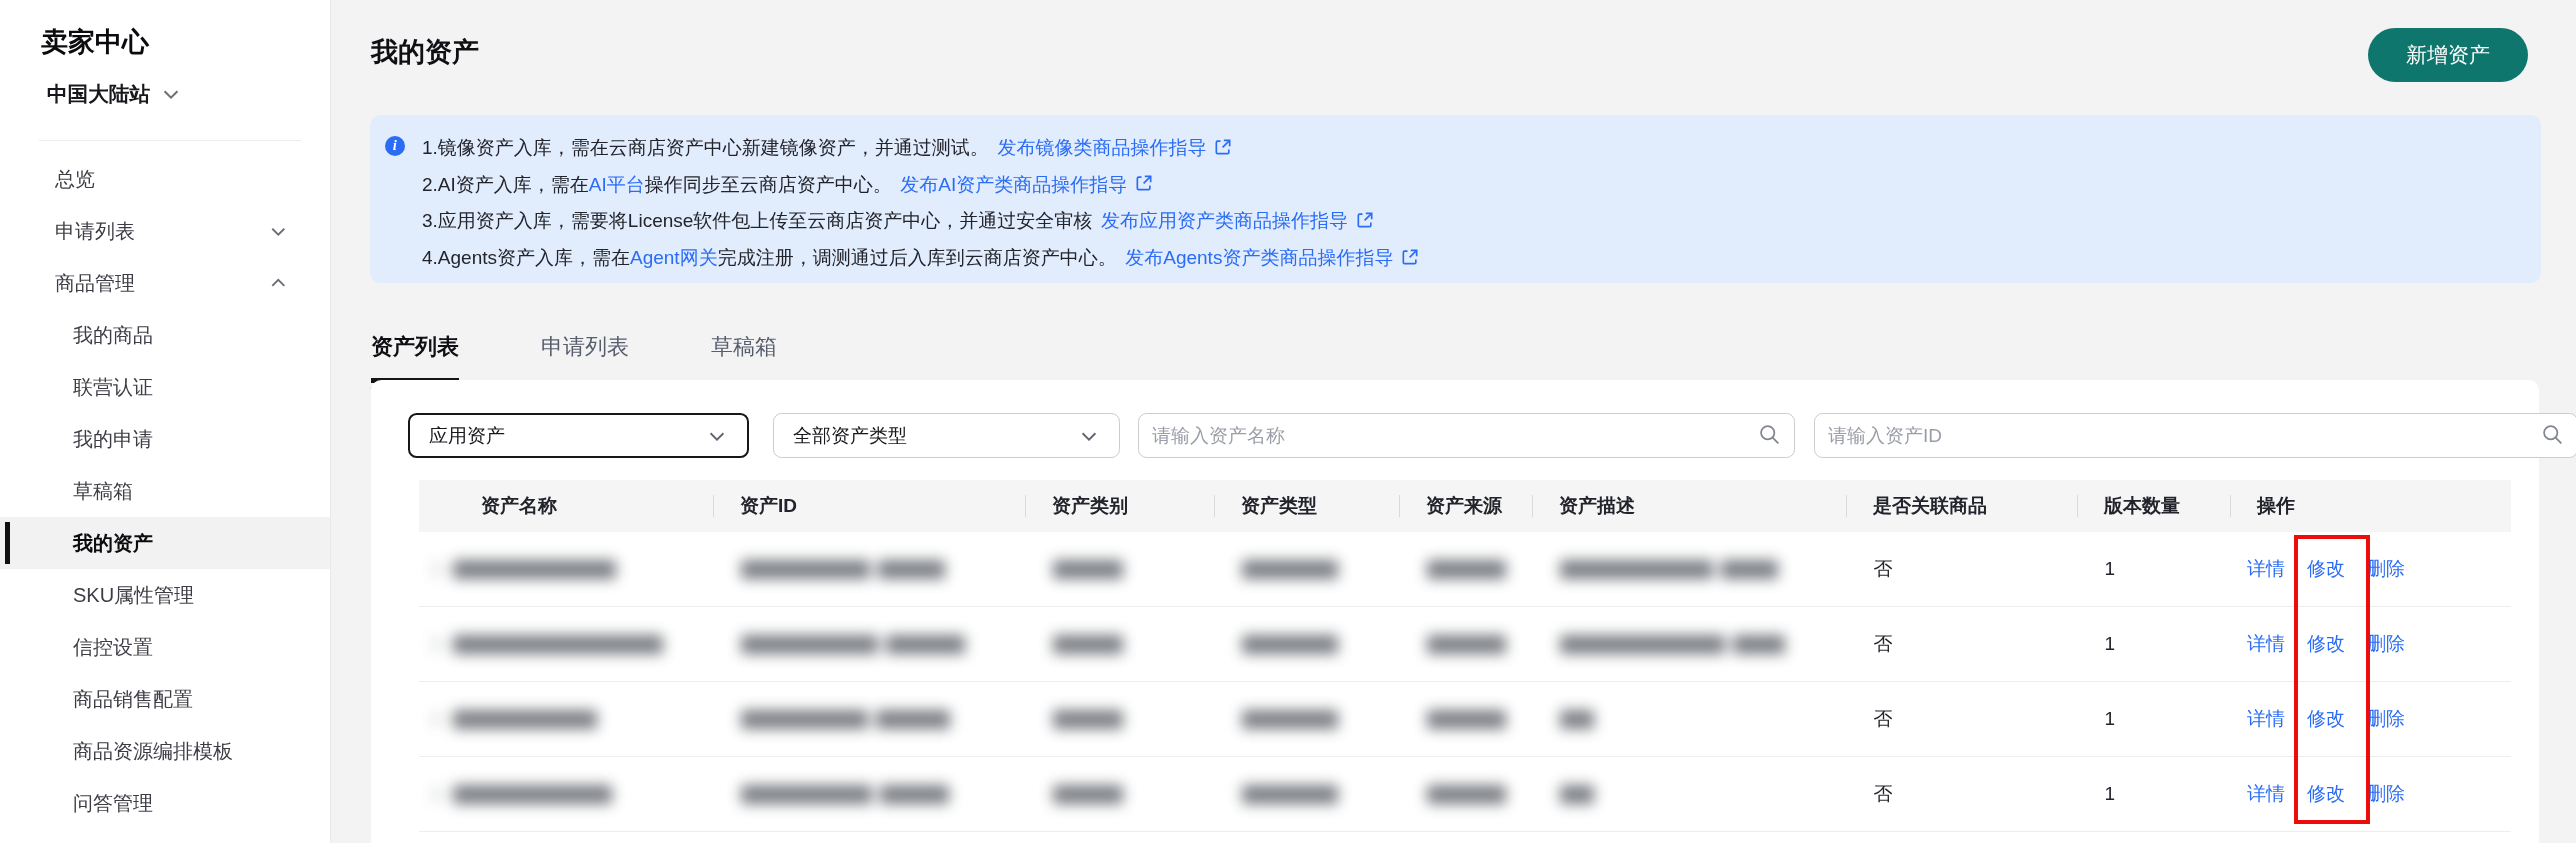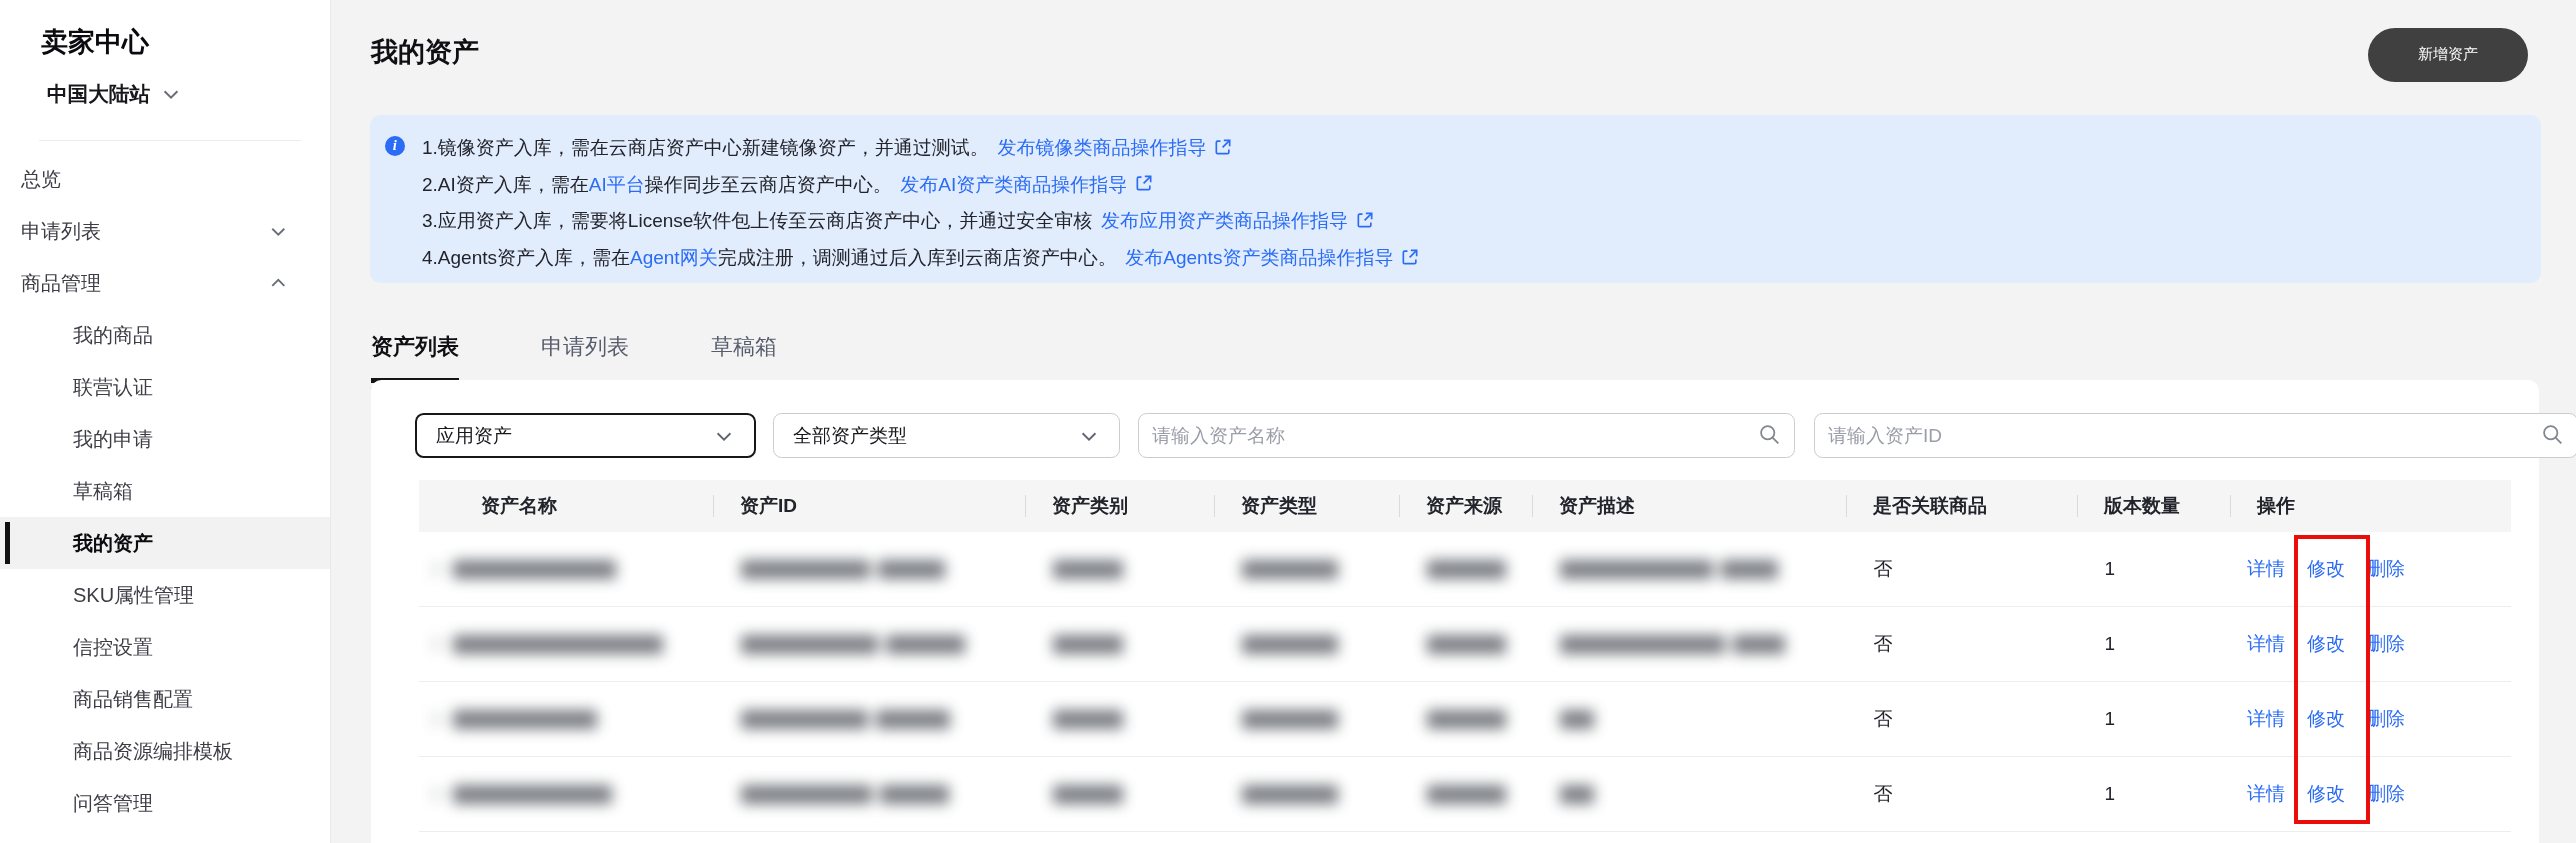--- a/index.html
+++ b/index.html
@@ -12,33 +12,33 @@
   
   .sidebar { position:absolute; left:0; top:0; width:331px; height:843px;
     background:#fff; border-right:0.9px solid #e9e9e9; overflow:hidden; z-index:5; }
   .sb-title { position:absolute; left:41px; top:24px; font-size:27px; font-weight:bold; color:#0b0b0f; }
   .sb-station { position:absolute; left:47px; top:80px; font-size:20.6px; font-weight:600; color:#17171c;
     display:flex; align-items:center; gap:10px; }
   .sb-divider { position:absolute; left:39px; top:140px; width:262px; height:0.9px; background:#ececec; }
   .sb-nav { position:absolute; left:0; top:153px; width:100%; }
   .sb-item { height:52px; display:flex; align-items:center; position:relative;
     font-size:20px; color:#3d3d46; cursor:pointer; }
-  .sb-item.l1 { padding-left:21px; }
+  .sb-item.l1 { padding-left:55px; }
   .sb-item.l2 { padding-left:73px; }
   .sb-item .chev { position:absolute; right:41px; }
   .sb-item.active { background:#f2f2f2; font-weight:bold; color:#0c0c10; }
   .sb-item.active::before { content:""; position:absolute; left:5.2px; top:5.2px; bottom:5.2px; width:5.2px; background:#111; }
 
   .chev svg, .dd-chev svg { display:block; }
 
   
   .main { position:absolute; left:331px; top:0; width:2245px; height:843px; }
   .page-title { position:absolute; left:40px; top:34px; font-size:27px; font-weight:bold; color:#101014; }
   .add-btn { position:absolute; left:2037px; top:27.5px; width:160px; height:54px; border-radius:27.5px;
-    background:#404040; color:#fff; font-size:15px; display:flex; align-items:center; justify-content:center;
+    background:#0f766e; color:#fff; font-size:21px; display:flex; align-items:center; justify-content:center;
     border:none; cursor:pointer; font-family:inherit; }
 
   
   .banner { position:absolute; left:39px; top:115px; width:2171px; height:168px;
     background:#e1ecfd; border-radius:10.3px; padding:16.3px 17px 0 52px; }
   .info-icon { position:absolute; left:14.6px; top:20.6px; width:20.6px; height:20.6px; border-radius:50%;
     background:#2a6cf5; color:#fff; font-size:14.6px; font-weight:bold; font-family:"Liberation Serif","DejaVu Serif",serif;
     display:flex; align-items:center; justify-content:center; font-style:italic; }
   .banner-line { font-size:19px; line-height:34px; color:#23242b; white-space:nowrap; }
   .banner a, .blue-link { color:#2a6cf5; text-decoration:none; cursor:pointer; }
@@ -58,21 +58,21 @@
 
   
   .ctrl { position:absolute; top:33px; height:45px; border-radius:8.6px; background:#fff;
     display:flex; align-items:center; }
   .select { border:1.3px solid #c9ccd1; justify-content:space-between; padding:0 19px; cursor:pointer; }
   .select.focused { border:2.1px solid #17171a; }
   .select .sel-text { font-size:19px; color:#17171c; }
   .searchbox { border:1.3px solid #c9ccd1; padding:0 13px; }
   .searchbox input { border:none; outline:none; flex:1; font-size:19px; color:#17171c; font-family:inherit; background:transparent; }
   .searchbox input::placeholder { color:#9a9ea8; }
-  .dd1 { left:44px;  width:341px; }
+  .dd1 { left:37px;  width:341px; }
   .dd2 { left:402px; width:347px; }
   .in1 { left:767px; width:657px; }
   .in2 { left:1443px; width:764px; }
 
   
   .table { position:absolute; left:48px; top:100px; width:2092px; }
   .tgrid { display:grid; grid-template-columns:294px 312px 189px 185px 133px 314px 231px 153px 283px; }
   .thead { background:#f5f5f6; height:52px; }
   .th { display:flex; align-items:center; font-size:19px; font-weight:bold; color:#23242b;
     padding-left:27px; position:relative; }

